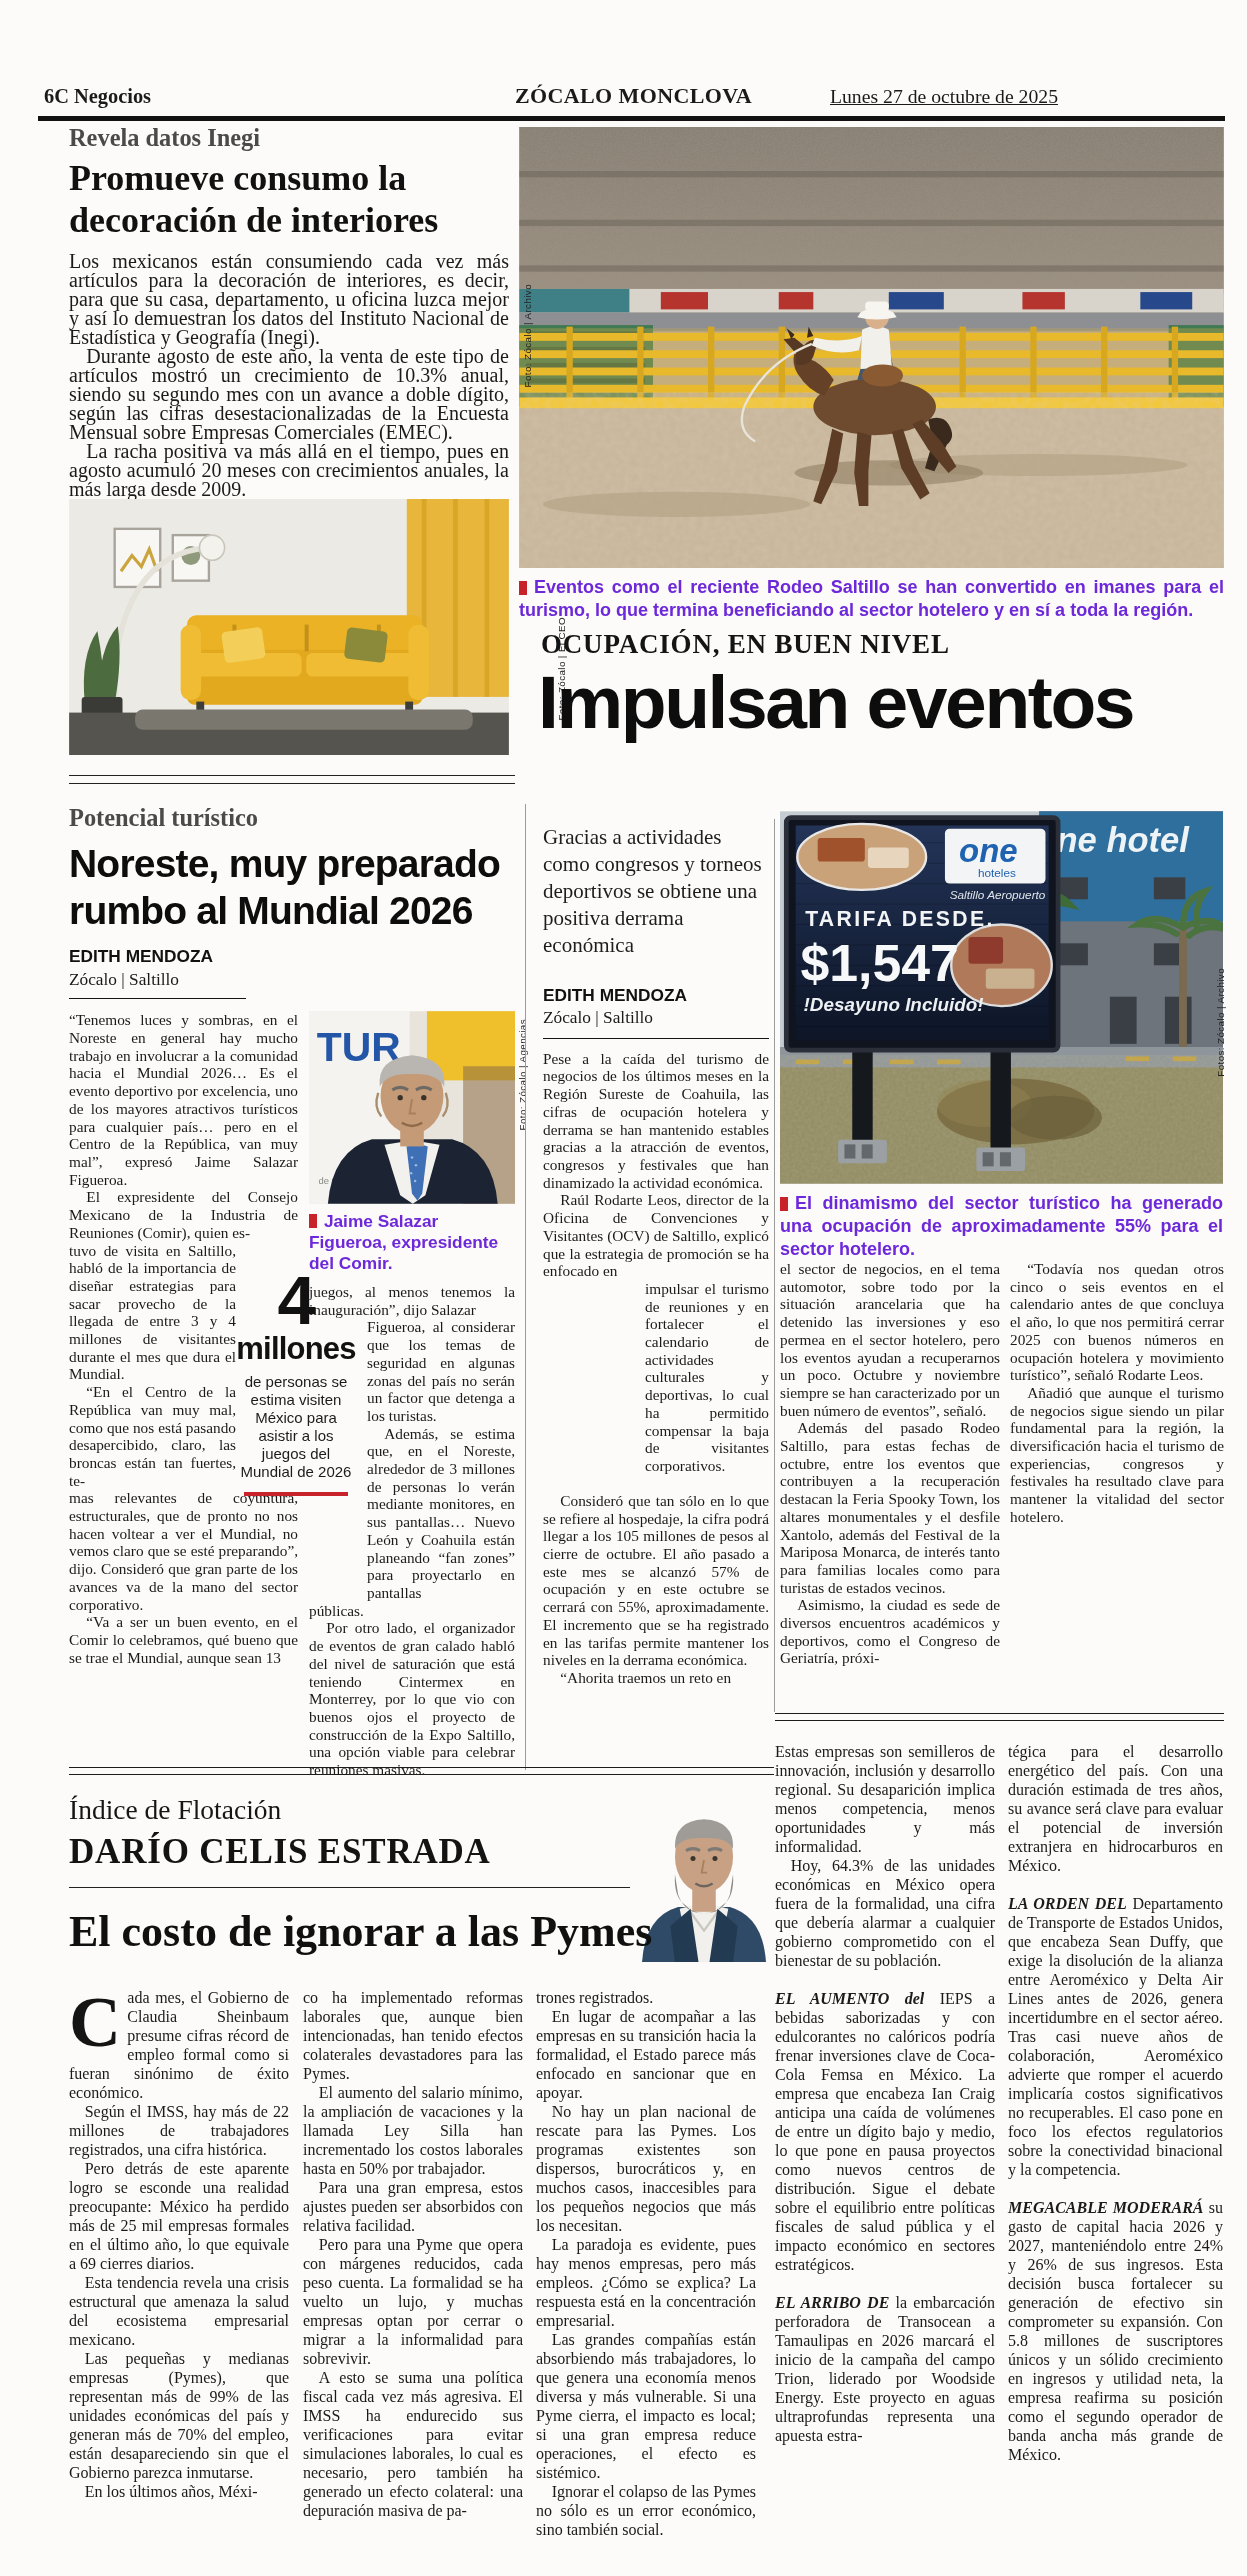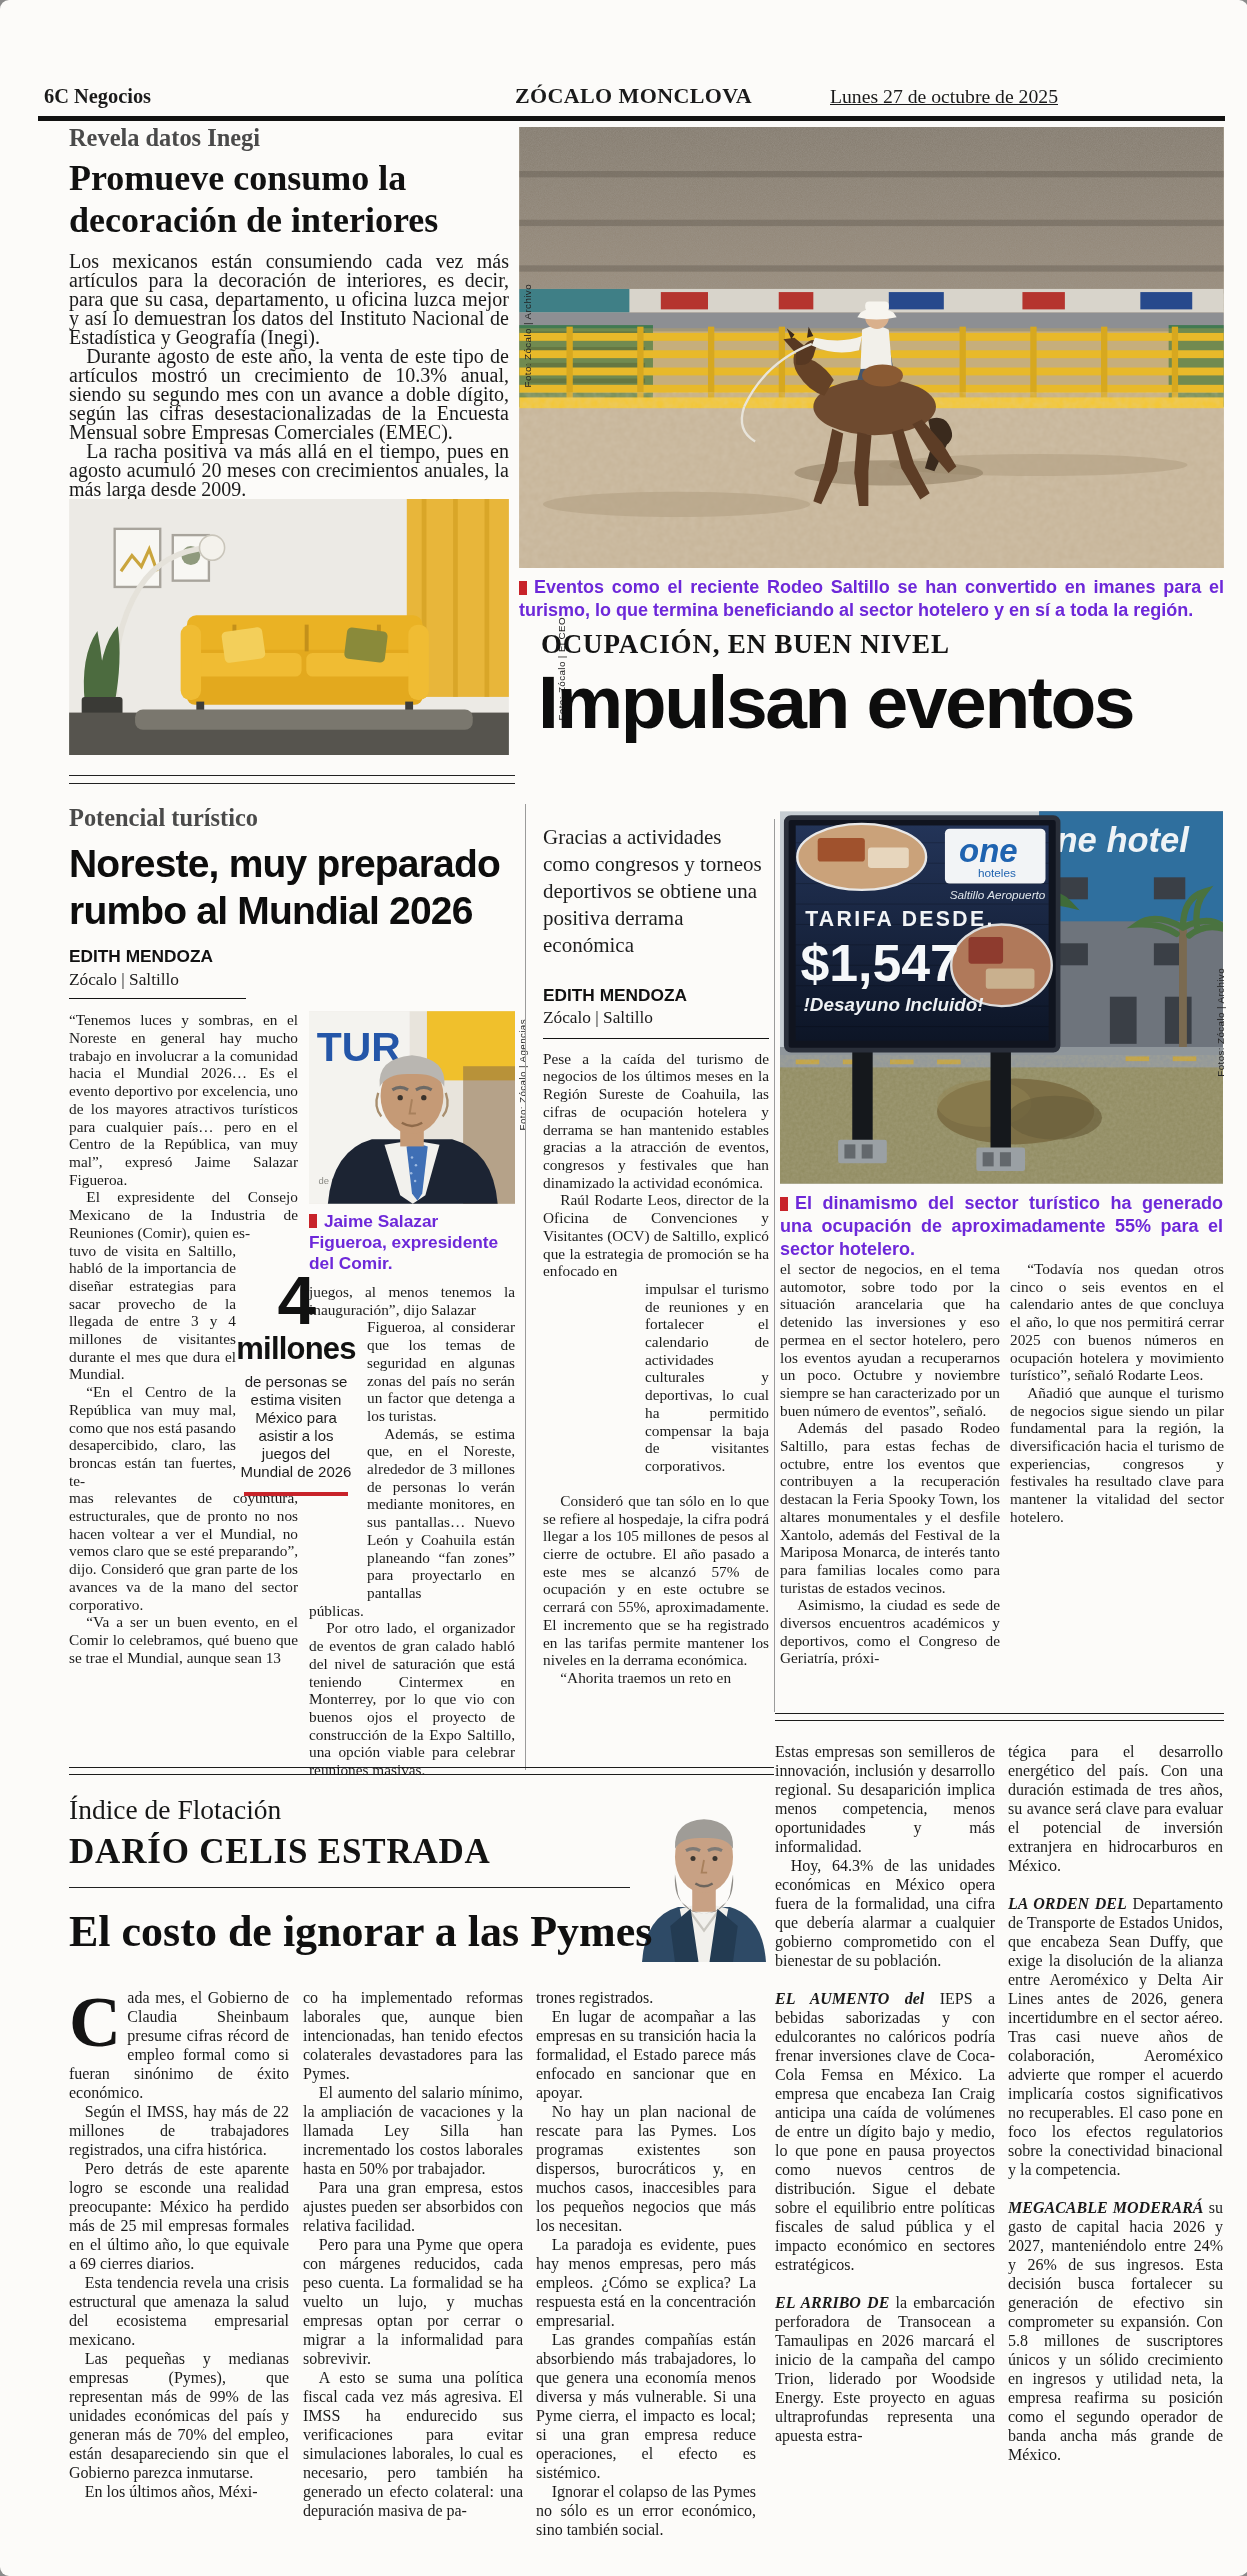--- a/index.html
+++ b/index.html
@@ -1,17 +1,17 @@
 <!DOCTYPE html>
 <html lang="es" style="font-size:12.6px"><head>
 <meta charset="utf-8">
 <style>
   html,body{margin:0;padding:0;background:#8a8a8a;}
   .page{position:relative;width:1248px;height:2576px;margin:0 auto;background:#fcfbf9;
-        font-family:"Liberation Serif",serif;color:#1a1a1a;overflow:hidden;border-radius:9px;}
+        font-family:"Liberation Serif",serif;color:#1a1a1a;overflow:hidden;}
 
   
   #hdr{position:absolute;left:44px;top:83px;width:1179px;display:flex;align-items:baseline;}
   #hdr .sec{font:bold 20.4px "Liberation Serif",serif;flex:1;}
   #hdr .mast{font:bold 22px "Liberation Serif",serif;letter-spacing:0.4px;flex:1;text-align:center;}
   #hdr .date{font:19.7px "Liberation Serif",serif;flex:1;text-align:left;text-decoration:underline;}
   #hdr-rule{position:absolute;left:38px;top:116px;width:1187px;height:4.7px;background:#121212;}
 
   
   .kicker{font:bold 24.4px "Liberation Serif",serif;color:#4a4a4a;}

